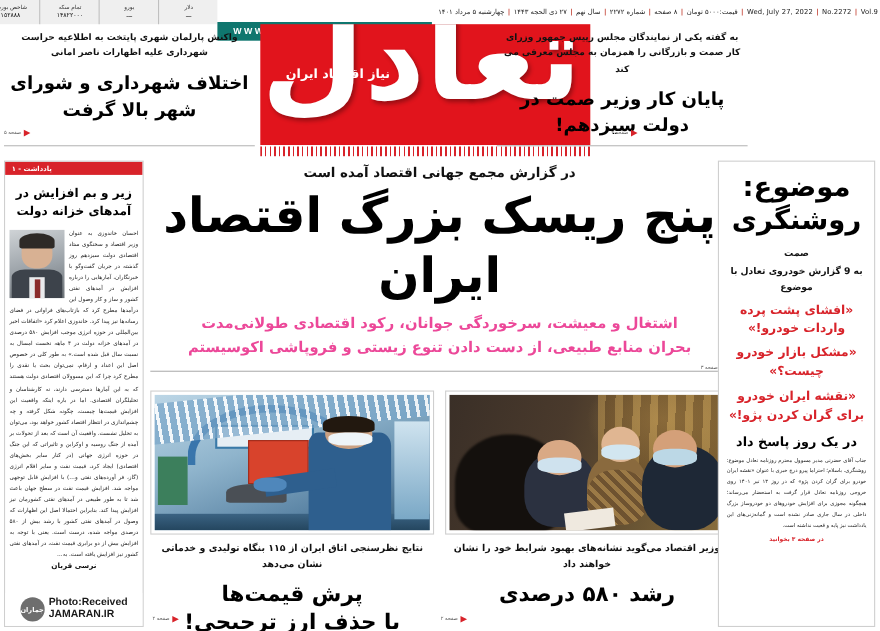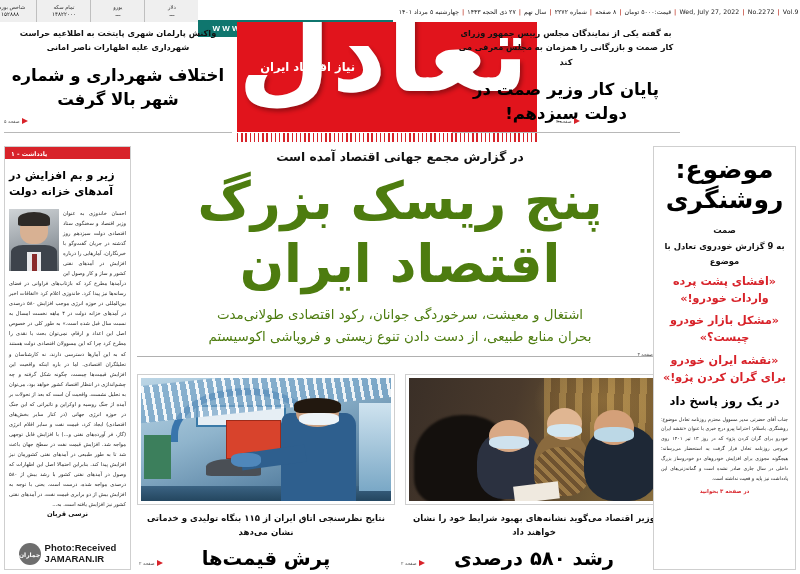--- a/index.html
+++ b/index.html
@@ -107,25 +107,25 @@
   
   .center {
     position: absolute; left: 137px; top: 146px; width: 526px; height: 424px;
     direction: rtl; text-align: center;
   }
   .center-kicker {
     font-size: 12.2px; color: #111; font-weight: bold; letter-spacing: .1px;
     margin-top: 4px;
   }
   .center-title {
-    font-size: 52px; color: #4d7c0f; font-weight: bold; line-height: 1.22;
+    font-size: 44px; color: #000000; font-weight: bold; line-height: 1.22;
     margin-top: 6px; letter-spacing: -.5px;
   }
   .center-deck {
-    font-size: 13.4px; color: #4d7c0f; font-weight: normal; line-height: 1.65;
+    font-size: 13.4px; color: #ec4899; font-weight: bold; line-height: 1.65;
     margin-top: 7px;
   }
   .center-rule {
     width: 100%; height: 1px; background: #b0b0b0; margin-top: 8px;
   }
 
   .photos { display: flex; gap: 10px; margin-top: 11px; direction: rtl; }
   .photo-cell { flex: 1 1 0; }
   .photo {
     width: 100%; height: 131px; border: 1px solid #cfcfcf;
@@ -215,21 +215,21 @@
     position: absolute; left: 4px; top: 146px; width: 127px; height: 424px;
     border: 1px solid #cfcfcf; background: #fff; direction: rtl;
     padding: 0 4px 4px 4px; overflow: hidden;
   }
   .note-ribbon {
     margin: 0 -4px; height: 12px; background: #d8232a; color: #fff;
     font-size: 6.2px; display: flex; align-items: center;
     justify-content: flex-end; padding-left: 6px; font-weight: bold;
   }
   .note-title {
-    text-align: left; font-size: 11px; font-weight: bold; color: #000;
+    text-align: center; font-size: 11px; font-weight: bold; color: #000;
     line-height: 1.45; margin-top: 9px; margin-bottom: 8px;
   }
   .note-photo {
     float: left; width: 50px; height: 62px; margin: 1px 4px 2px 0;
     background: linear-gradient(165deg,#cfd3d6 0%,#9aa1a7 55%,#6d7378 100%);
     position: relative; overflow: hidden;
   }
   .np-head { position: absolute; left: 22%; top: 10%; width: 56%; height: 46%;
              background: #d8b193; border-radius: 48% 48% 42% 42%; }
   .np-hair { position: absolute; left: 18%; top: 5%; width: 64%; height: 22%;
@@ -330,21 +330,21 @@
         <div class="quote-label">شاخص بورس</div>
         <div class="quote-value">۱۵۲۸۸۸</div>
       </div>
     </div>
   </div>
 
   <div class="masthead-row">
 
     <div class="side-head left">
       <div class="kicker">واکنش پارلمان شهری پایتخت به اطلاعیه حراست شهرداری علیه اظهارات ناصر امانی</div>
-      <div class="side-title">اختلاف شهرداری و شماره شهر بالا گرفت</div>
+      <div class="side-title">اختلاف شهرداری و شورای شهر بالا گرفت</div>
     </div>
 
     <div class="logo-block">
       <div class="logo-word">تعادل</div>
       <div class="logo-sub">نیاز اقتصاد ایران</div>
     </div>
     <div class="ruler"></div>
 
     <div class="side-head right">
       <div class="kicker">به گفته یکی از نمایندگان مجلس رییس جمهور وزرای کار صمت و بازرگانی را همزمان به مجلس معرفی می کند</div>

